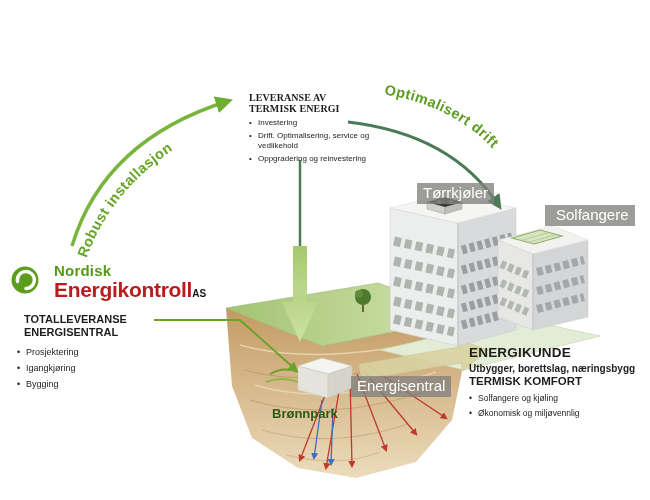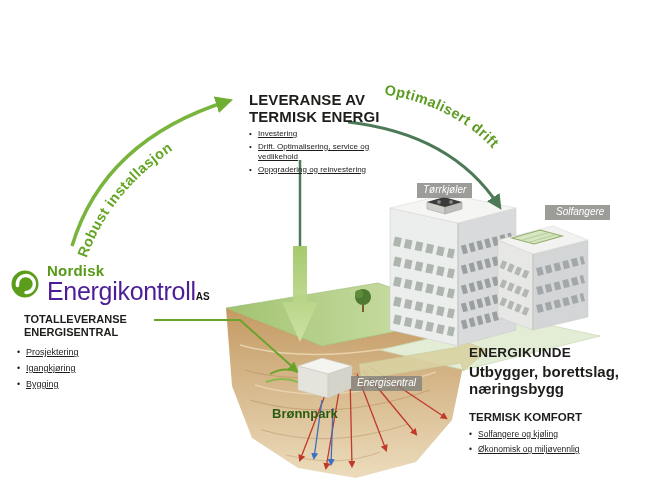--- a/index.html
+++ b/index.html
@@ -7,51 +7,51 @@
     width:650px; height:500px; position:relative; background:#ffffff;
     font-family:"Liberation Sans", sans-serif; overflow:hidden;
     color:#1d1d1b;
   }
   .stage { position:absolute; left:0; top:0; width:650px; height:500px; }
   #scene { position:absolute; left:0; top:0; }
   .abs { position:absolute; }
 
   
   .gray-label {
-    background:rgba(128,128,124,.78); color:#fff; font-size:10px;
-    padding:1px 6px 2px; white-space:nowrap; line-height:1.2;font-style:italic;
+    background:rgba(128,128,124,.78); color:#fff; font-size:15px;
+    padding:1px 6px 2px; white-space:nowrap; line-height:1.2;
   }
 
   
   ul.bullets { list-style:none; margin:0; padding:0; }
-  ul.bullets li { position:relative; padding-left:9px; margin:0 0 2px;text-decoration:underline; }
+  ul.bullets li { position:relative; padding-left:9px; margin:0 0 2px; }
   ul.bullets li::before { content:"•"; position:absolute; left:0; top:0; }
 
   
-  #logo { left:8px; top:261px; display:flex; align-items:center; gap:3px; }
+  #logo { left:8px; top:261px; display:flex; align-items:flex-start; gap:10px; }
   #logo .lines { line-height:1; padding-top:2px; }
   #logo .l1 { display:block; font-size:15px; font-weight:bold; color:#569a18; letter-spacing:.2px; margin-bottom:1px; }
-  #logo .l2 { font-size:25px; font-weight:normal; color:#4c1d95; letter-spacing:-.3px; }
+  #logo .l2 { font-size:21px; font-weight:bold; color:#b91c1c; letter-spacing:-.3px; }
   #logo .as { font-size:10px; font-weight:bold; color:#141414; }
 
   
   #totalleveranse { left:24px; top:313px; width:170px; }
   #totalleveranse .t { font-weight:bold; font-size:11px; line-height:1.18; }
   #totalleveranse ul { font-size:9px; line-height:1.55; margin-top:7px; margin-left:-7px; }
 
   
   #leveranse { left:249px; top:92px; width:150px; }
-  #leveranse .t { font-weight:bold; font-size:15px; line-height:1.1; letter-spacing:.1px; }
+  #leveranse .t { font-weight:bold; font-size:10px; line-height:1.1; letter-spacing:.1px;font-family:Liberation Serif, serif; }
   #leveranse ul { width:124px; font-size:8px; line-height:1.32; margin-top:4px; }
 
   
   #energikunde { left:469px; top:345px; width:178px; }
   #energikunde .title { font-size:13.5px; font-weight:bold; letter-spacing:.2px; }
-  #energikunde .sub { font-size:15px; font-weight:bold; margin-top:3px; }
-  #energikunde .sec { font-size:11.5px; font-weight:bold; margin-top:14px; }
+  #energikunde .sub { font-size:10px; font-weight:bold; margin-top:3px; }
+  #energikunde .sec { font-size:11.5px; font-weight:bold; margin-top:1px; }
   #energikunde ul { font-size:8.5px; line-height:1.55; margin-top:5px; }
 
   
   #lbl-torr  { left:417px; top:183px; }
   #lbl-sol   { left:545px; top:205px;padding-left:11px; }
   #lbl-ener  { left:351px; top:376px; }
   #lbl-bronn { left:272px; top:406px; font-size:13px; font-weight:bold; color:#2b5a13; }
 </style>
 </head>
 <body>

